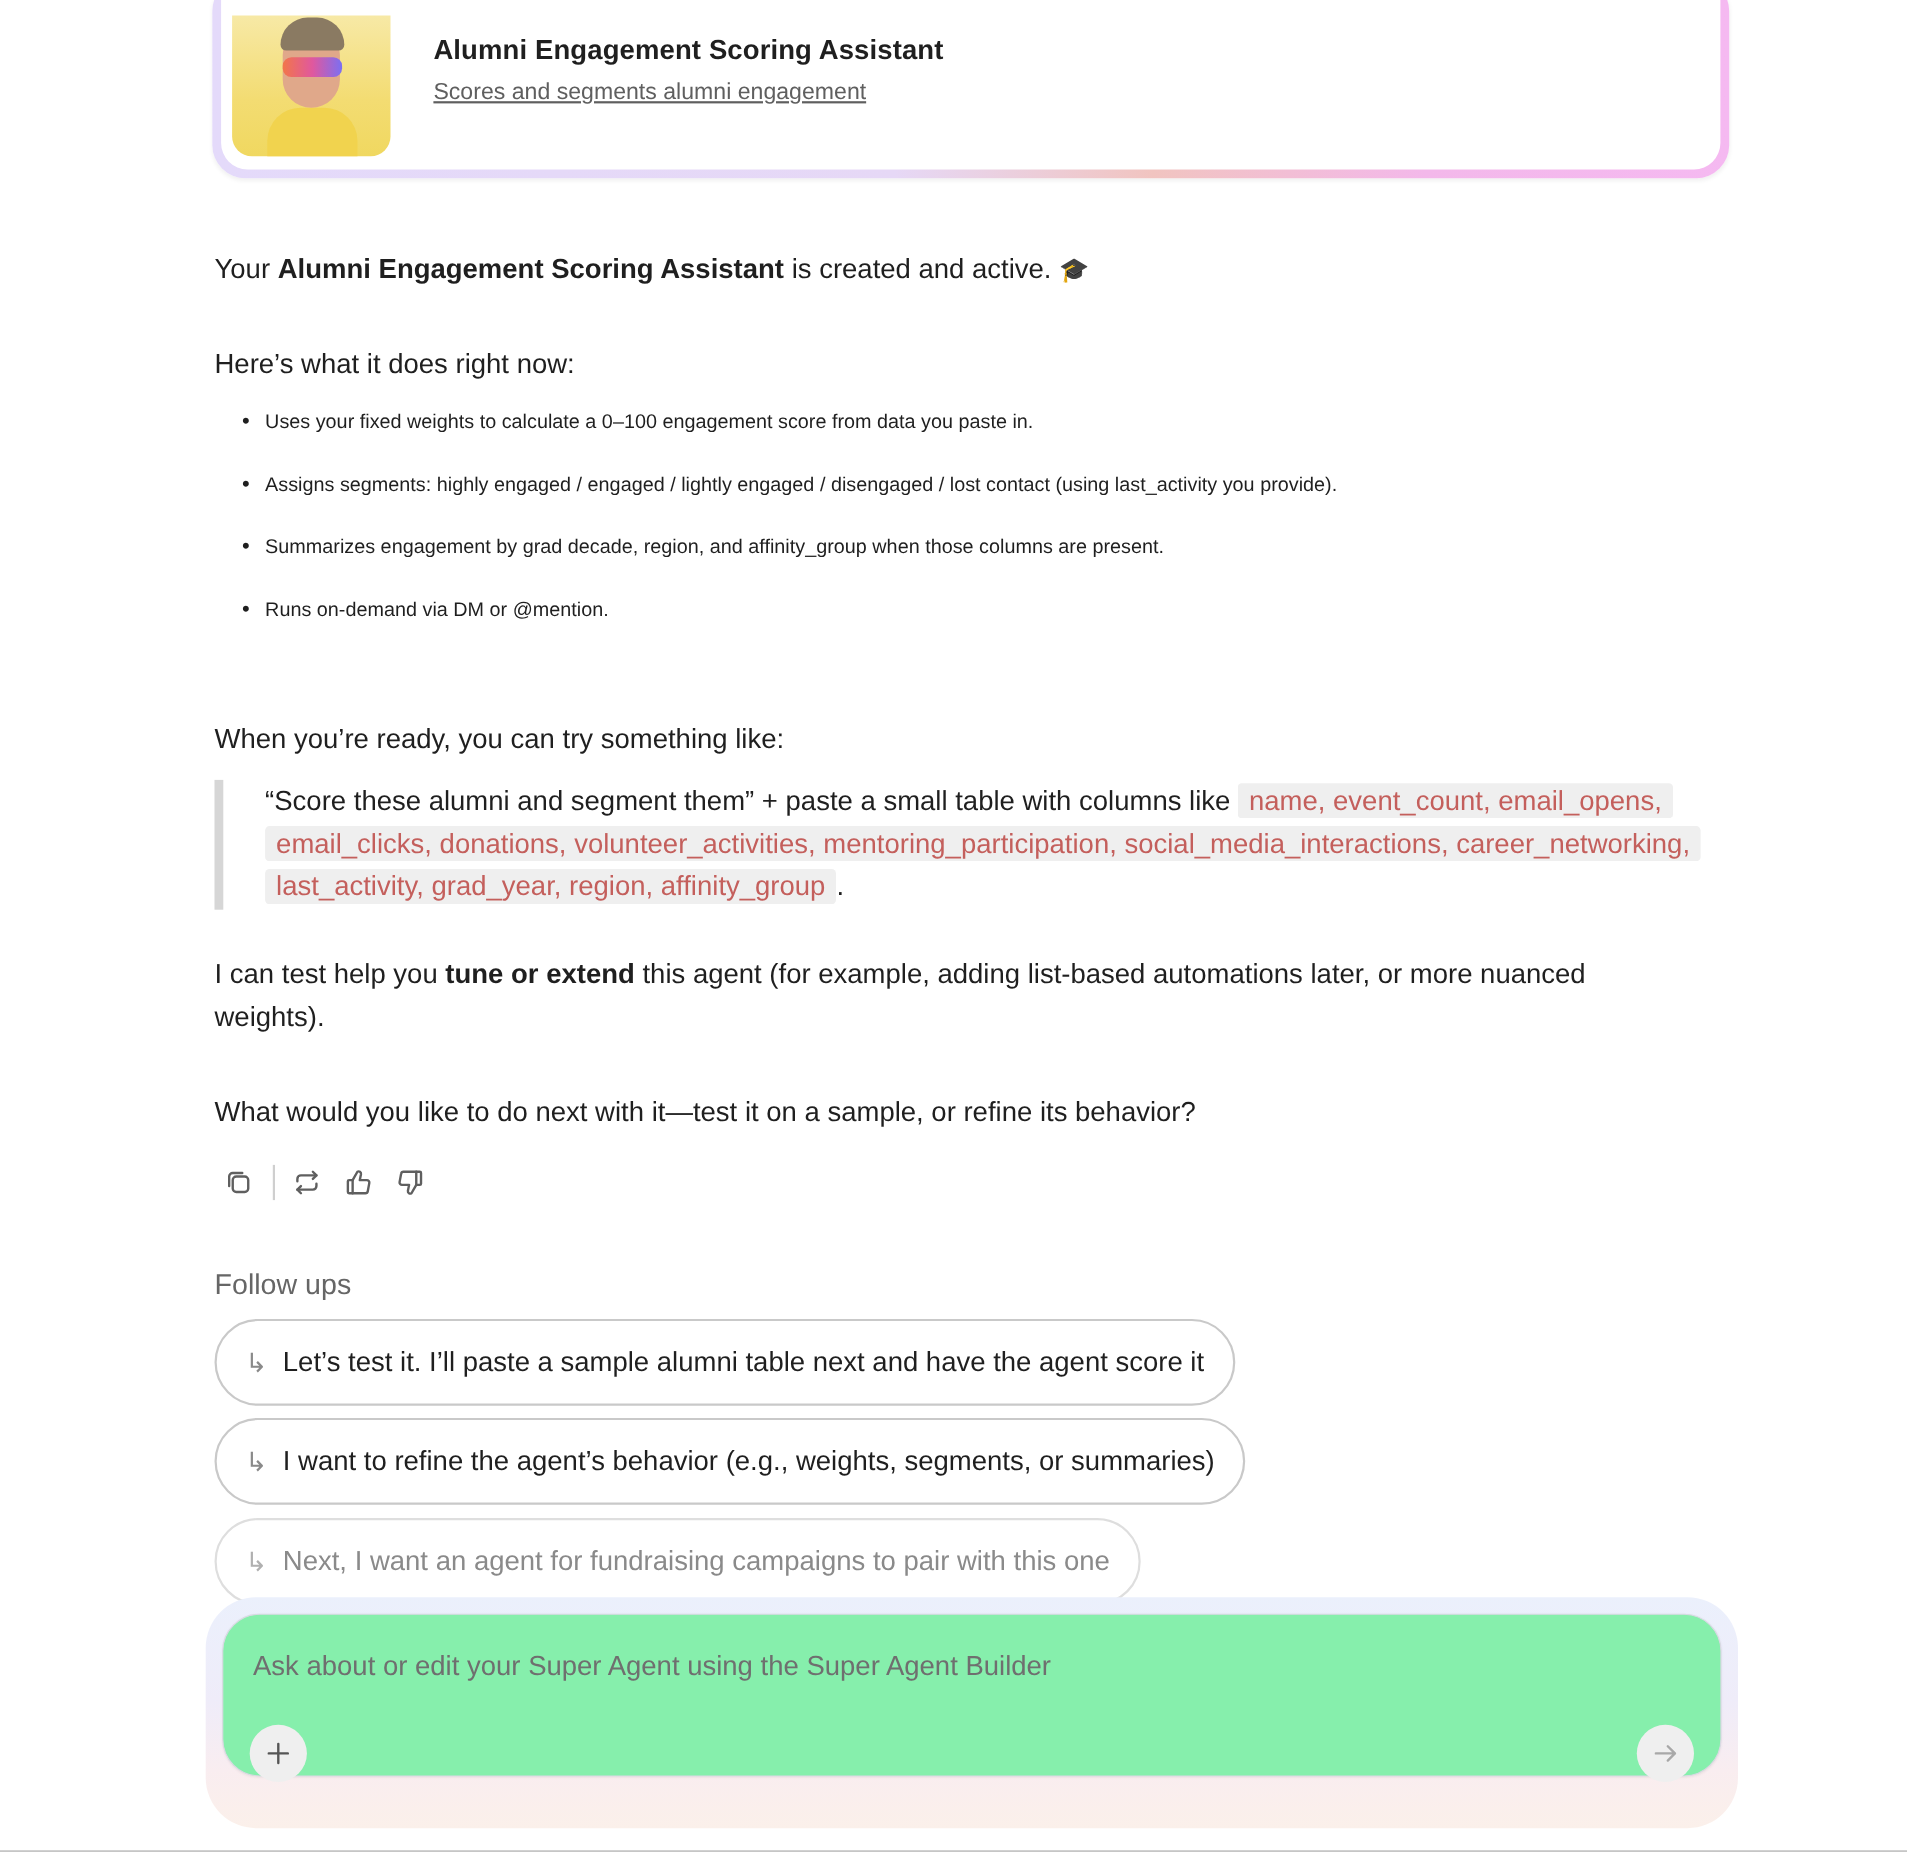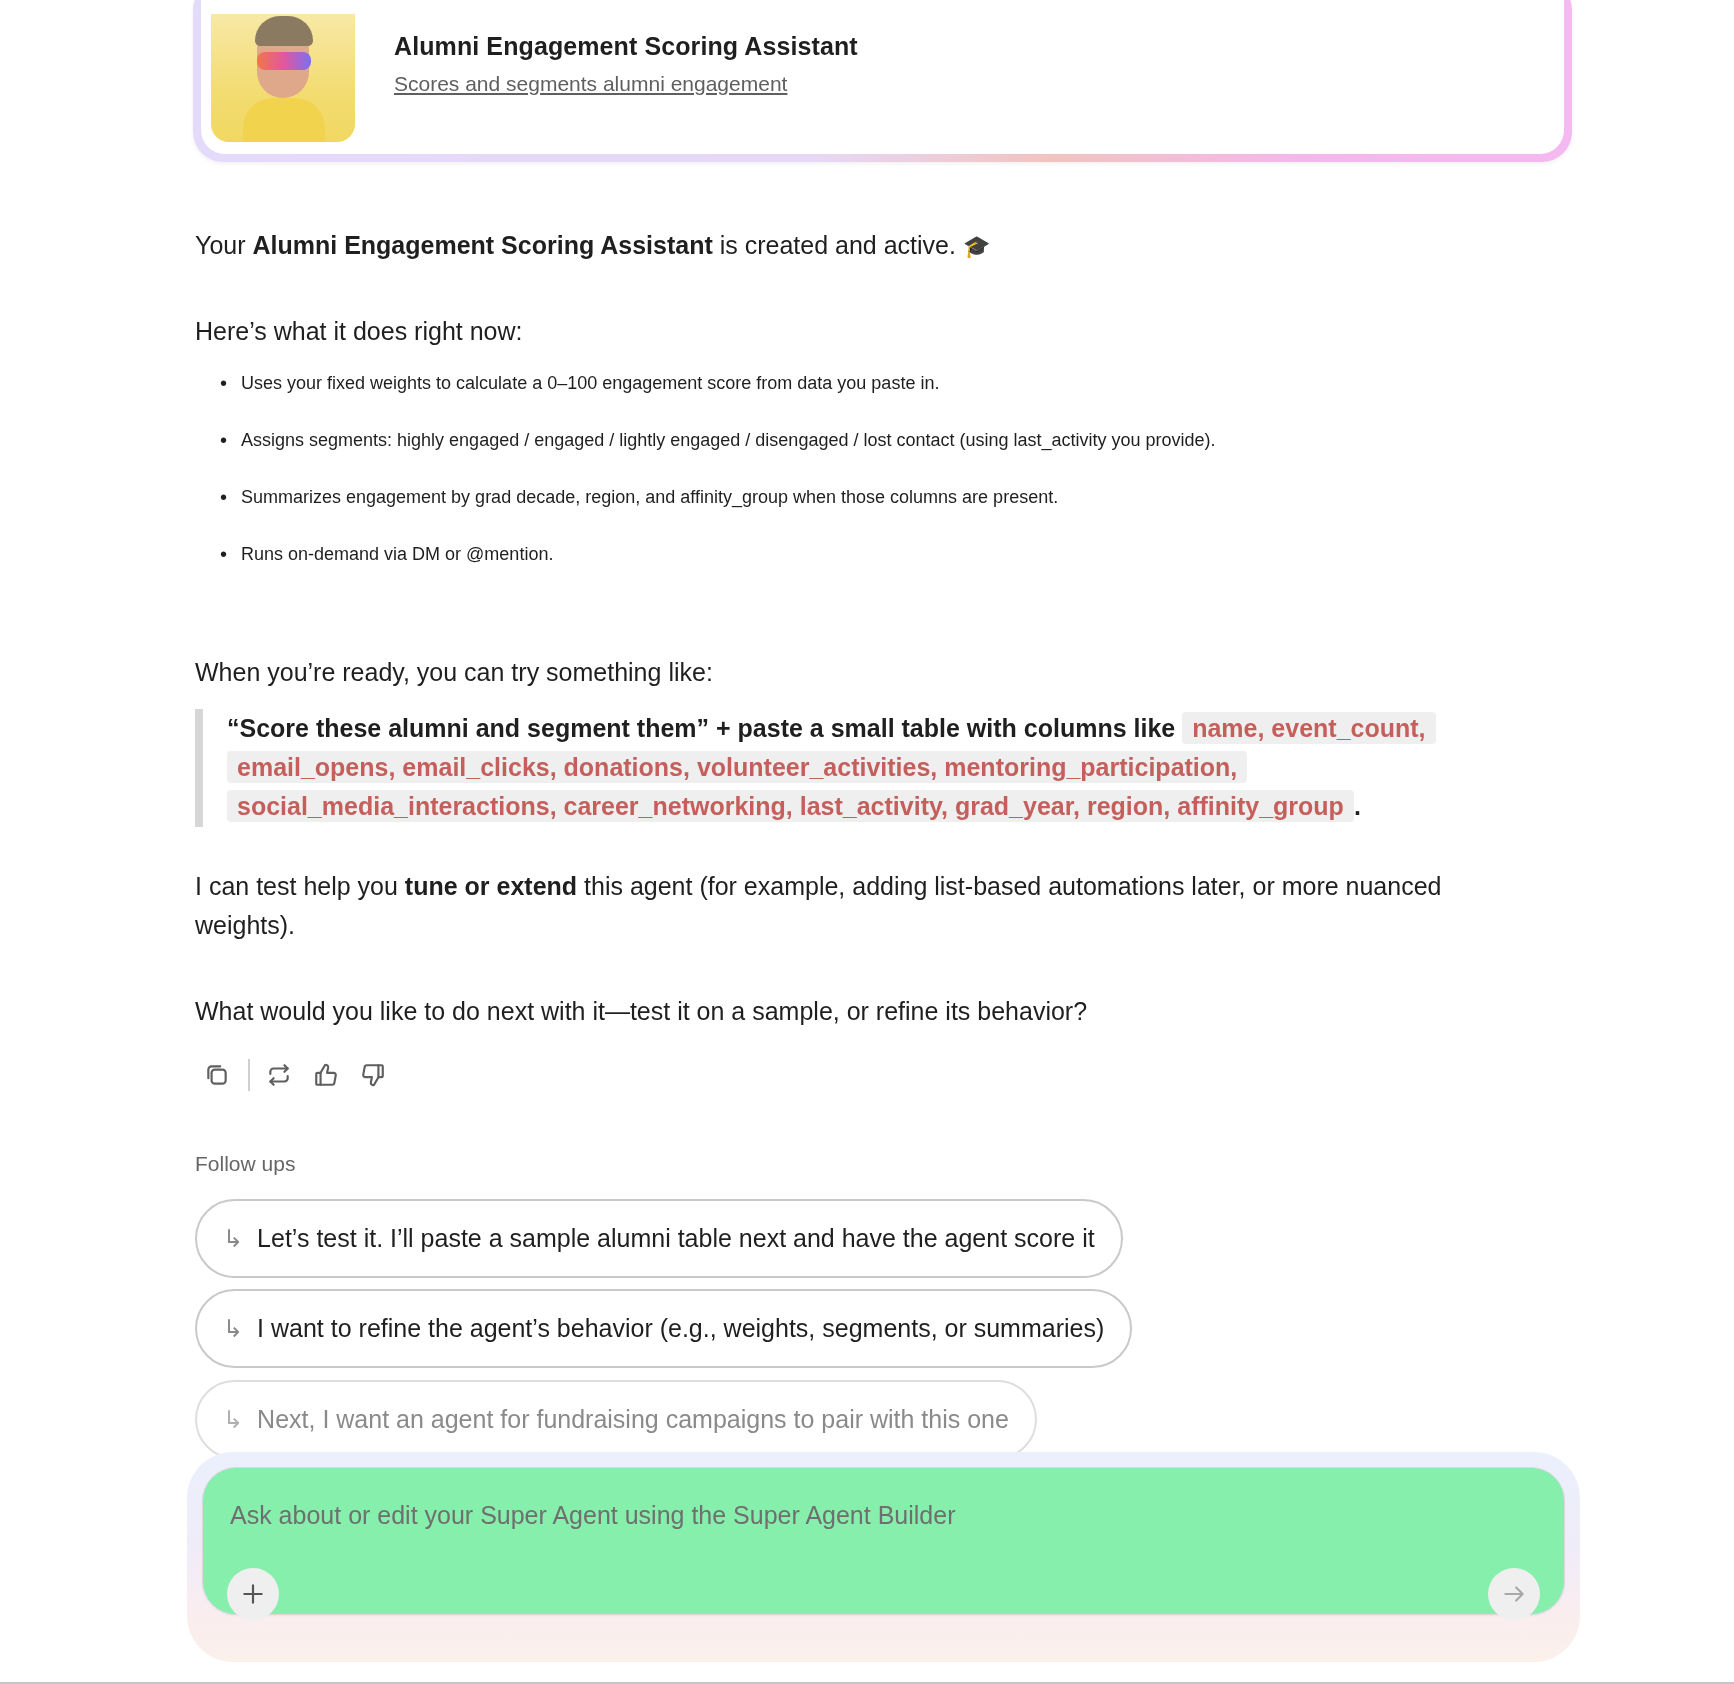--- a/index.html
+++ b/index.html
@@ -34,35 +34,35 @@
 
   
   .msg { position: absolute; left: 195px; width: 1340px; font-size: 25px; line-height: 39px; color: #1f1f1f; }
   .msg b { font-weight: 700; }
   .emoji { font-family: "DejaVu Sans", sans-serif; font-size: 22px; }
 
   ul.bullets { position: absolute; left: 220px; top: 364px; width: 1320px; list-style: none; font-size: 18px; line-height: 39px; }
   ul.bullets li { position: relative; padding-left: 21px; margin-bottom: 18px; }
   ul.bullets li::before { content: "•"; position: absolute; left: 0; top: 0; font-size: 20px; }
 
-  .quote { position: absolute; left: 195px; top: 709px; width: 1360px; height: 118px; border-left: 8px solid #d6d6d6; padding-left: 24px; font-size: 25px; line-height: 39px; font-weight: bold; }
+  .quote { position: absolute; left: 195px; top: 709px; width: 1360px; height: 118px; border-left: 8px solid #d6d6d6; padding-left: 38px; font-size: 25px; line-height: 39px; }
   code.inl {
     font-family: "Liberation Sans", "DejaVu Sans", sans-serif; font-size: 25px; color: #c45f5c;
     background: #efefef; padding: 2px 10px; border-radius: 4px;
     -webkit-box-decoration-break: clone; box-decoration-break: clone;
   }
 
   
   .actions { position: absolute; left: 200px; top: 1058px; height: 34px; display: flex; align-items: center; }
   .act { width: 34px; height: 34px; display: flex; align-items: center; justify-content: center; cursor: pointer; }
   .act svg { width: 26px; height: 26px; }
   .act-sep { width: 2px; height: 32px; background: #cfcfcf; margin: 0 12px 0 14px; }
   .act + .act { margin-left: 13px; }
 
-  .followups-label { position: absolute; left: 195px; top: 1152px; font-size: 21px; color: #666; text-align: right; }
+  .followups-label { position: absolute; left: 195px; top: 1152px; font-size: 26px; color: #666; text-align: right; }
   .pill {
     position: absolute; left: 195px; height: 79px; border: 2px solid #c9c9c9; border-radius: 40px; background: #fff;
     display: flex; align-items: center; padding-left: 26px; padding-right: 26px; font-size: 25px; color: #1f1f1f; cursor: pointer;
   }
   .pill .arr { color: #8a8a8a; font-size: 24px; margin-right: 14px; font-family: "DejaVu Sans", sans-serif; }
   .pill.fade { color: #8a8a8a; border-color: #dedede; }
   .pill.fade .arr { color: #b0b0b0; }
 
   
   .composer-outer {

